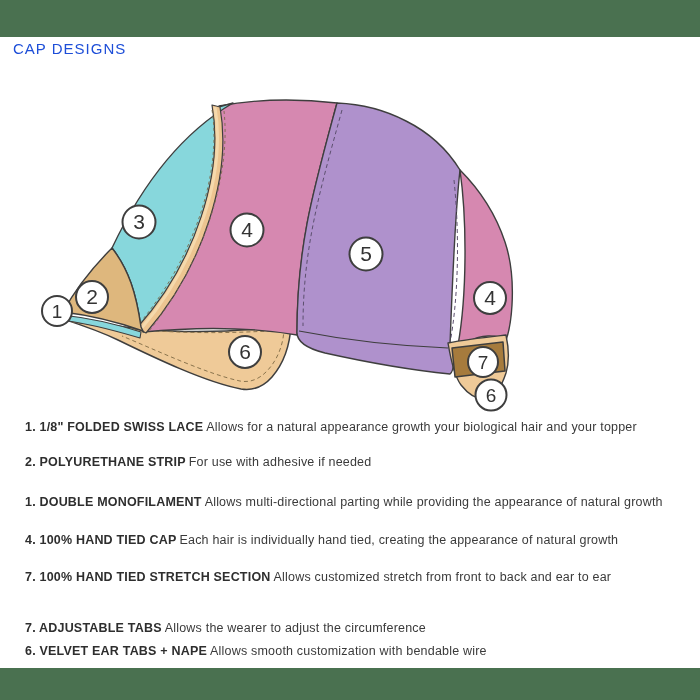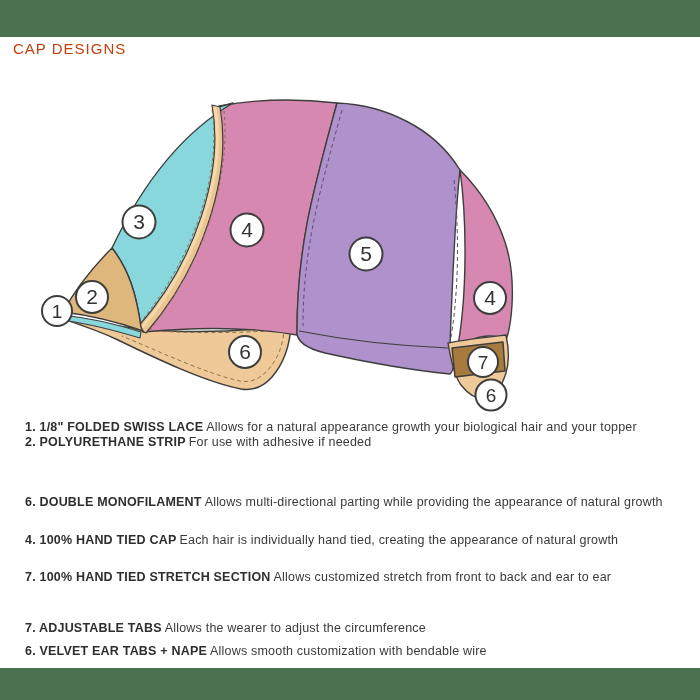--- a/index.html
+++ b/index.html
@@ -6,21 +6,21 @@
   body{
     width:700px;height:700px;position:relative;overflow:hidden;
     background:#ffffff;
     font-family:"Liberation Sans", sans-serif;
   }
   .bar{position:absolute;left:0;width:700px;}
   #top-bar{top:0;height:37px;}
   #bottom-bar{top:668px;height:32px;}
   #page-title{
     position:absolute;left:13px;top:40px;
-    font-size:15px;color:#c2410c;letter-spacing:1px;
+    font-size:15px;color:#1d4ed8;letter-spacing:1px;
     font-weight:normal;
     text-align:center;
   }
   #cap-svg{position:absolute;left:0;top:0;}
   .legend-item{
     position:absolute;left:25px;width:660px;
     font-size:12.5px;color:#3a3a3a;letter-spacing:0.2px;
     white-space:nowrap;
   }
   .legend-item b{font-weight:bold;color:#2e2e2e;margin-right:3px;}
@@ -115,25 +115,25 @@
   </g>
   <g>
     <circle cx="491" cy="395" r="15.5" stroke="#3e3e3e" stroke-width="2" fill="#ffffff"></circle>
     <text class="callout-num small" x="491" y="395" dy="0.35em" text-anchor="middle">6</text>
   </g>
 </svg>
 
 <div class="legend-item" style="top:420px">
   <b>1. 1/8" FOLDED SWISS LACE</b><span>Allows for a natural appearance growth your biological hair and your topper</span>
 </div>
-<div class="legend-item" style="top:435px">
+<div class="legend-item" style="top:455px">
   <b>2. POLYURETHANE STRIP</b><span>For use with adhesive if needed</span>
 </div>
 <div class="legend-item" style="top:495px">
-  <b>6. DOUBLE MONOFILAMENT</b><span>Allows multi-directional parting while providing the appearance of natural growth</span>
+  <b>1. DOUBLE MONOFILAMENT</b><span>Allows multi-directional parting while providing the appearance of natural growth</span>
 </div>
 <div class="legend-item" style="top:533px">
   <b>4. 100% HAND TIED CAP</b><span>Each hair is individually hand tied, creating the appearance of natural growth</span>
 </div>
 <div class="legend-item" style="top:570px">
   <b>7. 100% HAND TIED STRETCH SECTION</b><span>Allows customized stretch from front to back and ear to ear</span>
 </div>
 <div class="legend-item" style="top:644px">
   <b>6. VELVET EAR TABS + NAPE</b><span>Allows smooth customization with bendable wire</span>
 </div>

